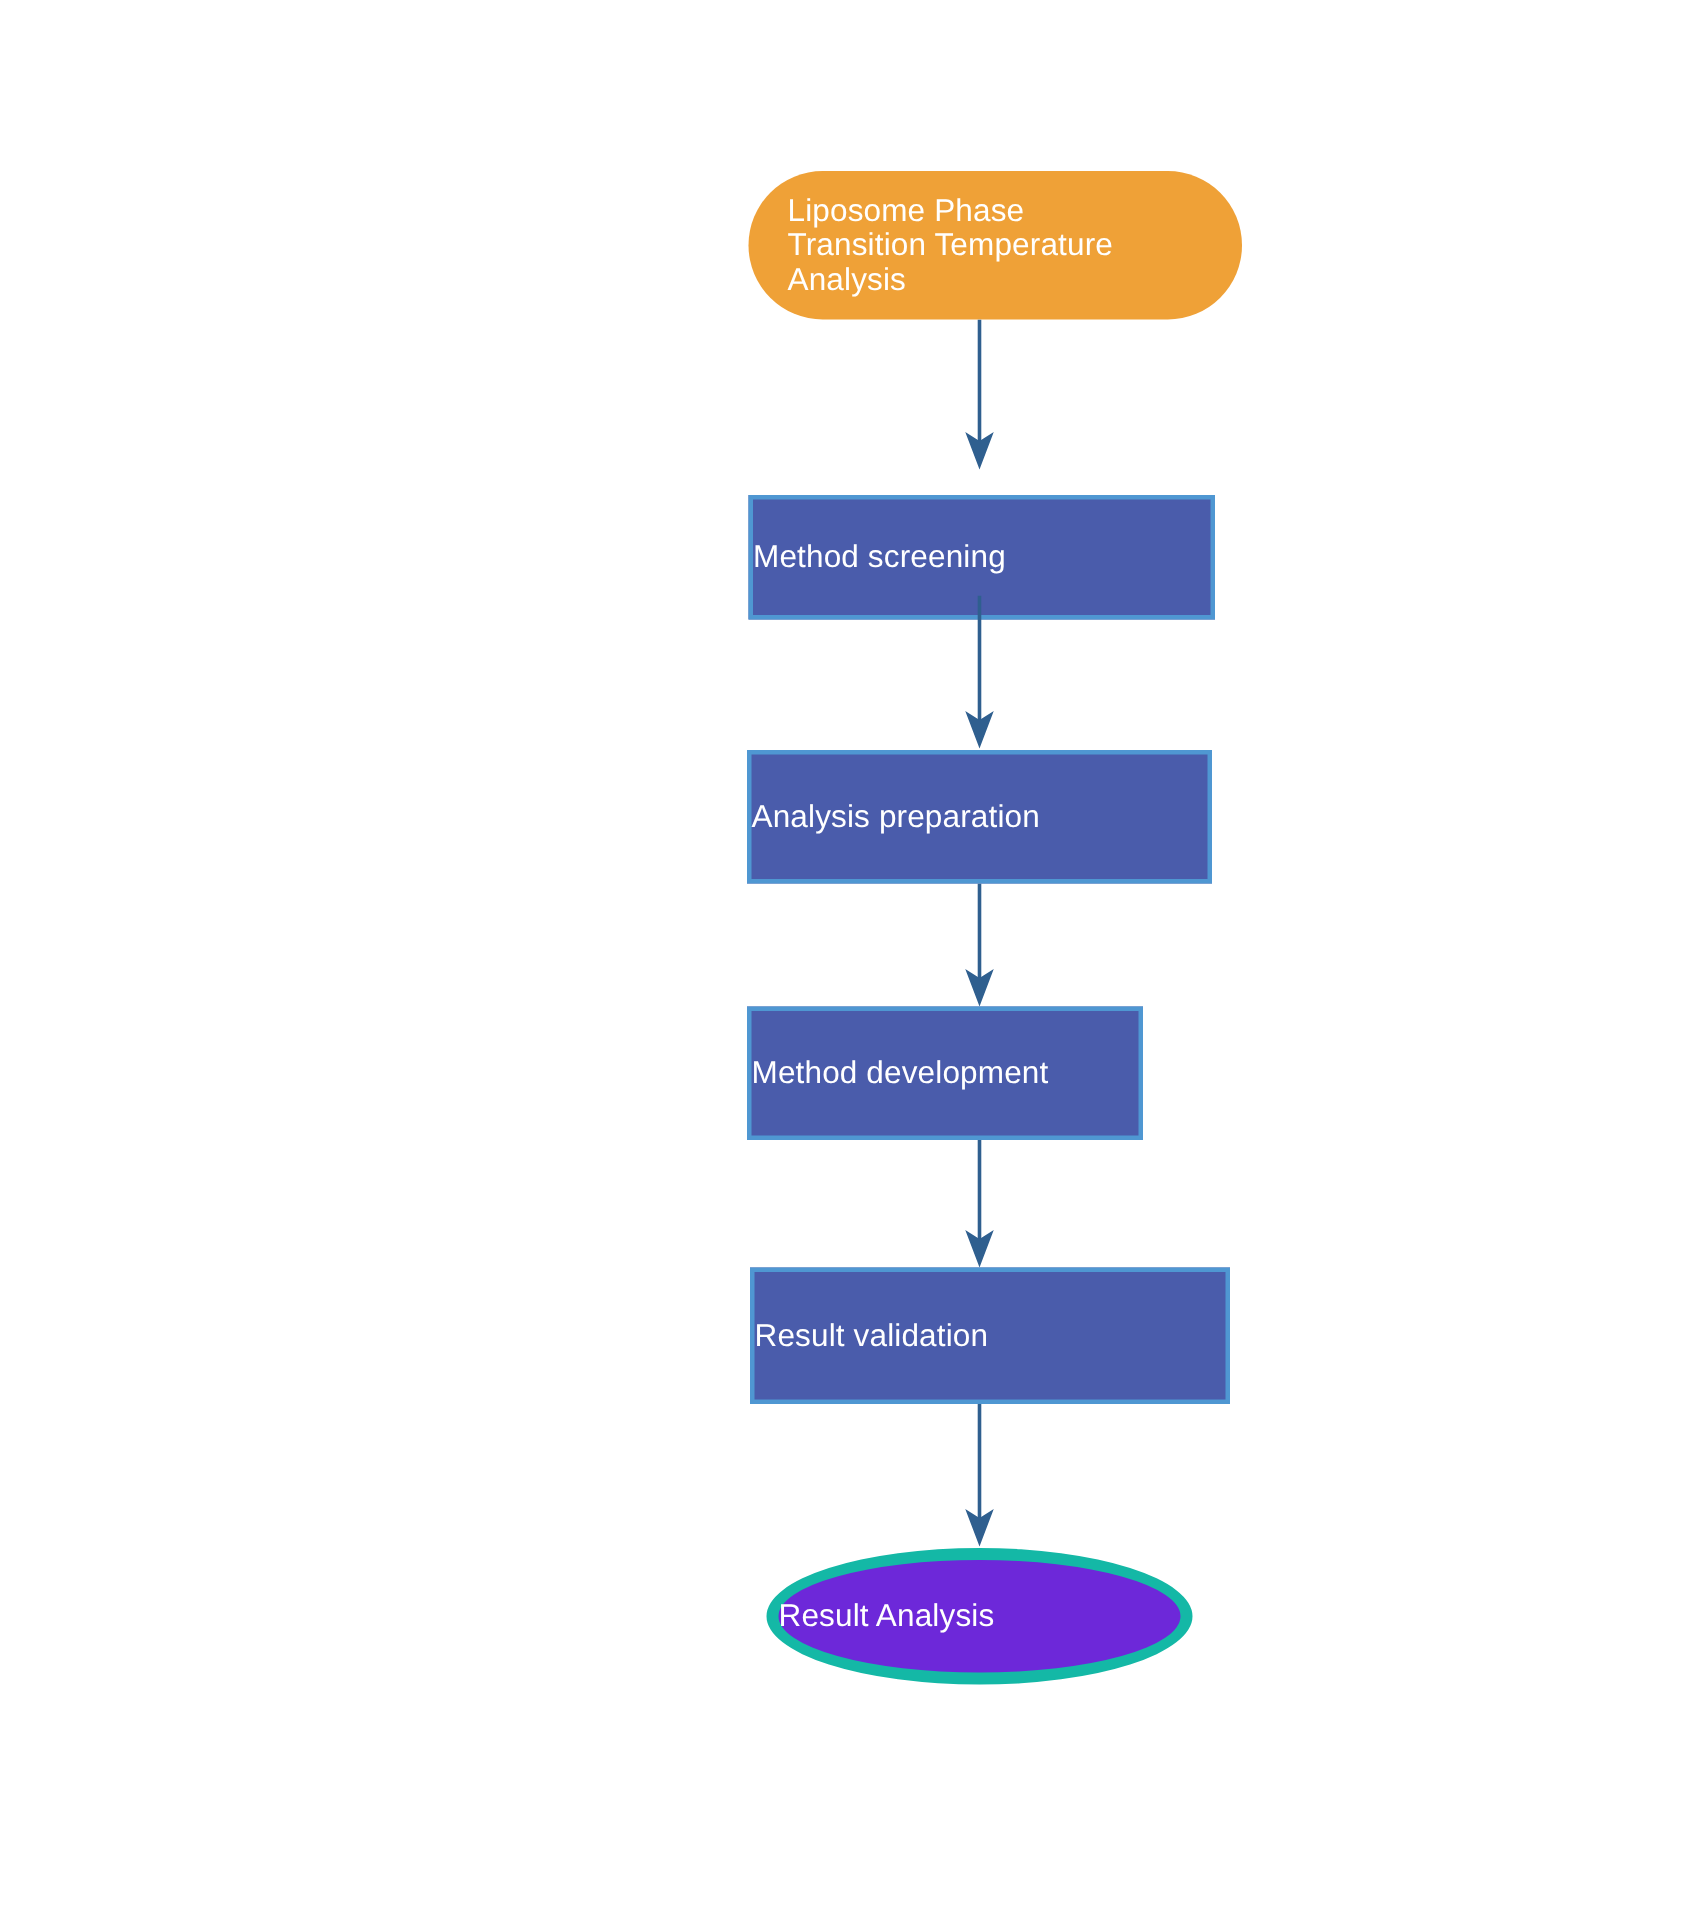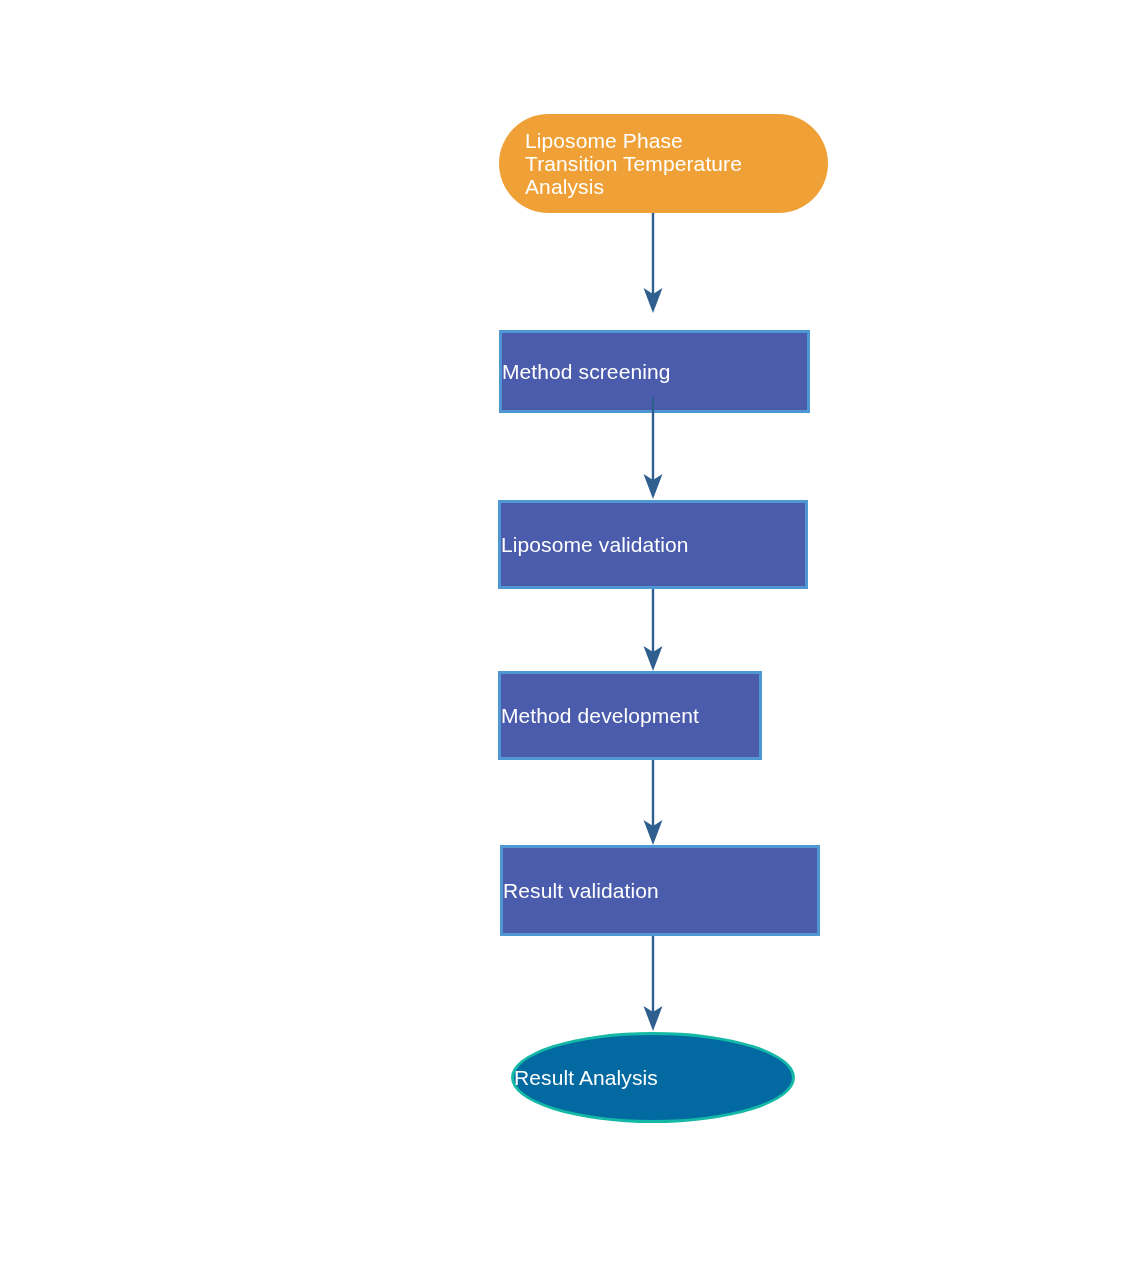--- a/index.html
+++ b/index.html
@@ -38,22 +38,22 @@
     border-radius: 52px;
     padding: 0 26px;
   }
   
   .node-process {
     background: #4a5cab;
     border: 3px solid #4f97d2;
   }
   
   .node-end {
-    background: #0369a1;
-    border: 3px solid #14b8a6;
+    background: #6d28d9;
+    border: 8px solid #14b8a6;
     border-radius: 50%;
   }
   .node-label {
     display: block;
     width: 100%;
     white-space: pre-line;
   }
   .connector {
     position: absolute;
     overflow: visible;
@@ -85,21 +85,21 @@
   </div>
 
   <div class="connector" style="left:641px; top:397px; width:24px; height:103px;">
     <svg width="24" height="103" viewBox="0 0 24 103">
       <line x1="12" y1="0" x2="12" y2="86" stroke="#2f5f8f" stroke-width="2.4"></line>
       <polygon points="12,102 2.5,77 12,83 21.5,77" fill="#2f5f8f"></polygon>
     </svg>
   </div>
 
   <div class="node node-process" style="left:498px; top:500px; width:310px; height:89px;">
-    <span class="node-label">Liposome validation</span>
+    <span class="node-label">Analysis preparation</span>
   </div>
 
   <div class="connector" style="left:641px; top:589px; width:24px; height:83px;">
     <svg width="24" height="83" viewBox="0 0 24 83">
       <line x1="12" y1="0" x2="12" y2="66" stroke="#2f5f8f" stroke-width="2.4"></line>
       <polygon points="12,82 2.5,57 12,63 21.5,57" fill="#2f5f8f"></polygon>
     </svg>
   </div>
 
   <div class="node node-process" style="left:498px; top:671px; width:264px; height:89px;">

